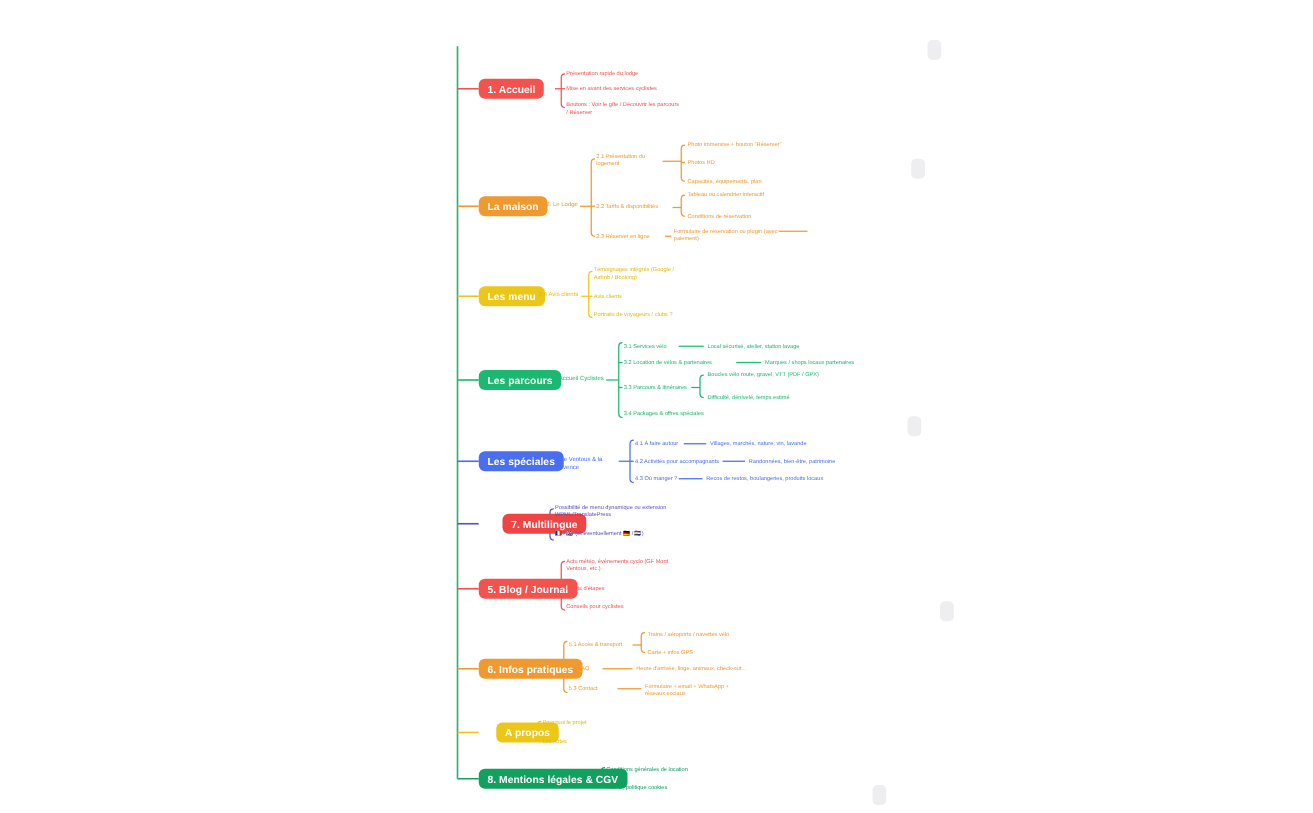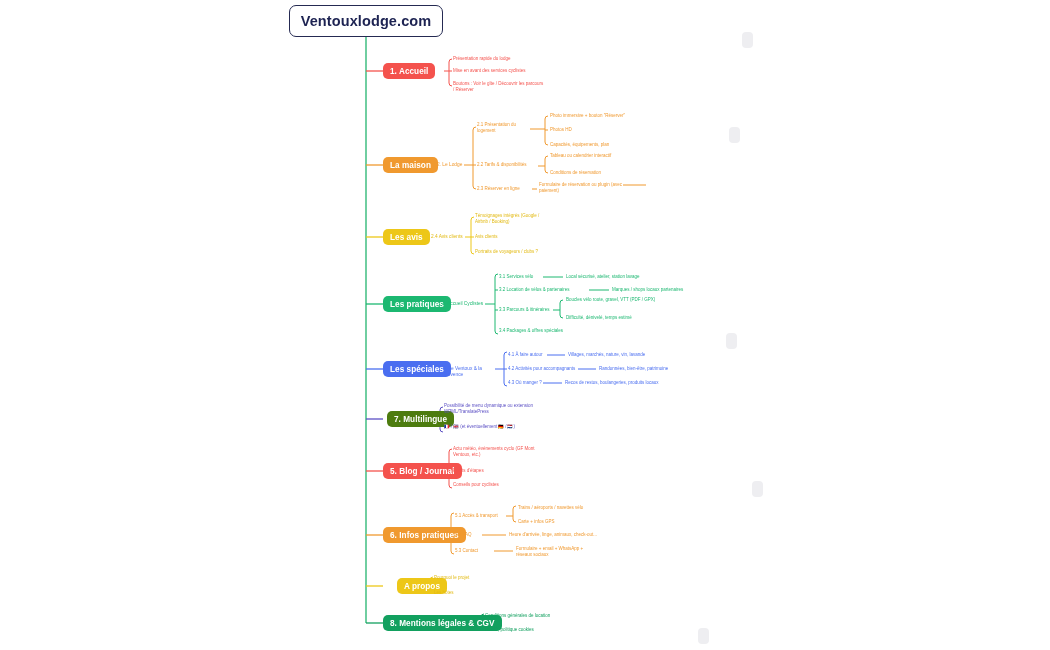--- a/index.html
+++ b/index.html
@@ -146,45 +146,42 @@
 
     <path d="M494,551 L513,551" stroke="#f0992f" stroke-width="1" fill="none"></path>
 
     <path d="M424,586 L430,586" stroke="#edc718" stroke-width="1" fill="none"></path>
     <path d="M430,580 Q430,577 433,577 M430,580 L430,590 Q430,593 433,593" stroke="#edc718" stroke-width="1" fill="none"></path>
 
     <path d="M474,623 L481,623" stroke="#12a05f" stroke-width="1" fill="none"></path>
     <path d="M481,617 Q481,614 484,614 M481,617 L481,627 Q481,630 484,630" stroke="#12a05f" stroke-width="1" fill="none"></path>
   </svg>
 
-  <div class="root-node">
-    <span>Ventouxlodge.com</span>
-  </div>
 
   <div class="pill" style="left:383px;top:63px;background:#f4524d;">
     <span>1. Accueil</span>
   </div>
 
   <div class="pill" style="left:383px;top:157px;background:#f0992f;justify-content:flex-end;">
     <span>La maison</span>
   </div>
 
   <div class="pill" style="left:383px;top:229px;background:#edc718;">
-    <span>Les avis</span>
+    <span>Les menu</span>
   </div>
 
   <div class="pill" style="left:383px;top:296px;background:#1cb871;">
-    <span>Les pratiques</span>
+    <span>Les parcours</span>
   </div>
 
   <div class="pill" style="left:383px;top:361px;background:#4a6ef0;">
     <span>Les spéciales</span>
   </div>
 
-  <div class="pill" style="left:387px;top:411px;background:#4d7c0f;">
+  <div class="pill" style="left:402px;top:411px;background:#ef4444;">
     <span>7. Multilingue</span>
   </div>
 
   <div class="pill" style="left:383px;top:463px;background:#f4524d;">
     <span>5. Blog / Journal</span>
   </div>
 
   <div class="pill" style="left:383px;top:527px;background:#f0992f;">
     <span>6. Infos pratiques</span>
   </div>

